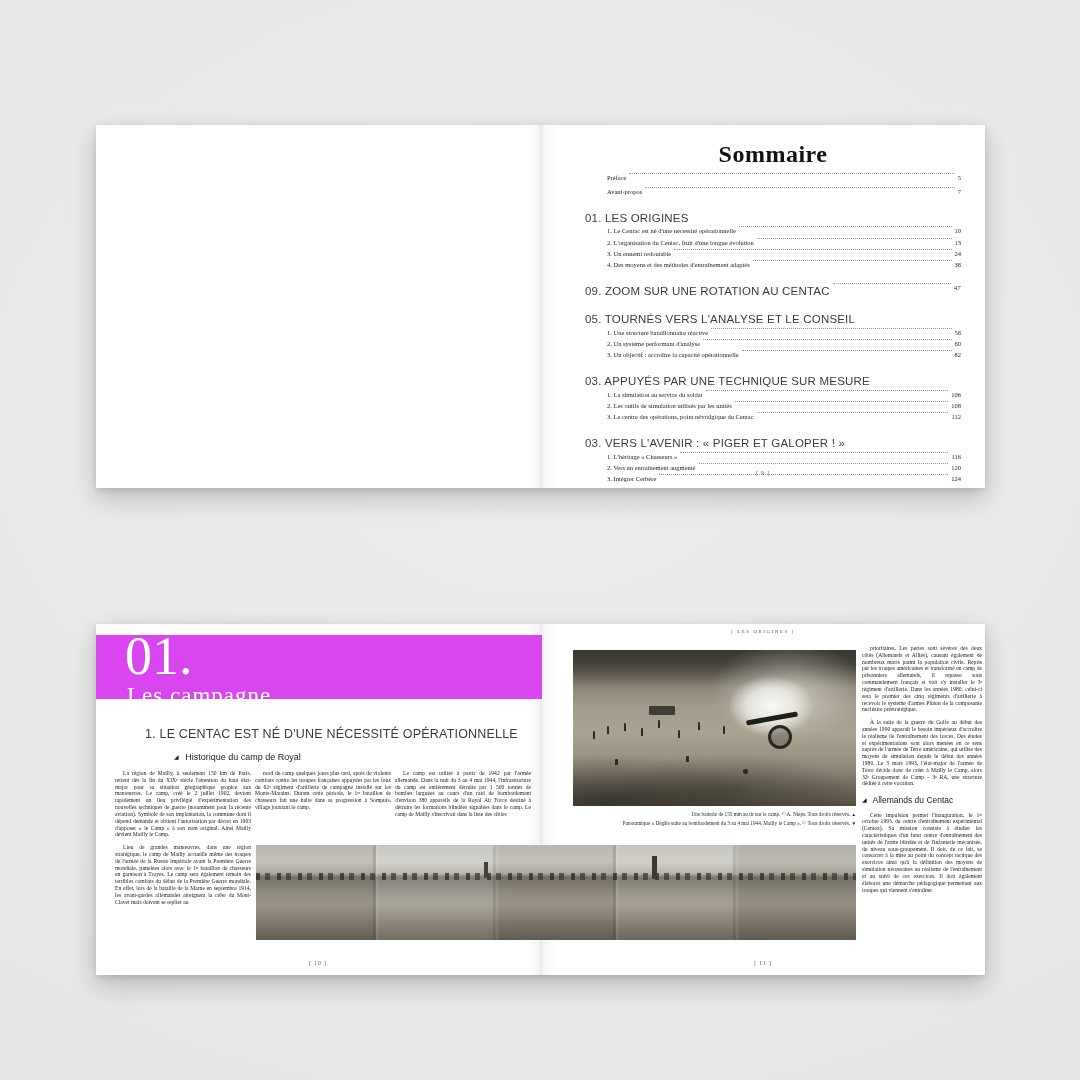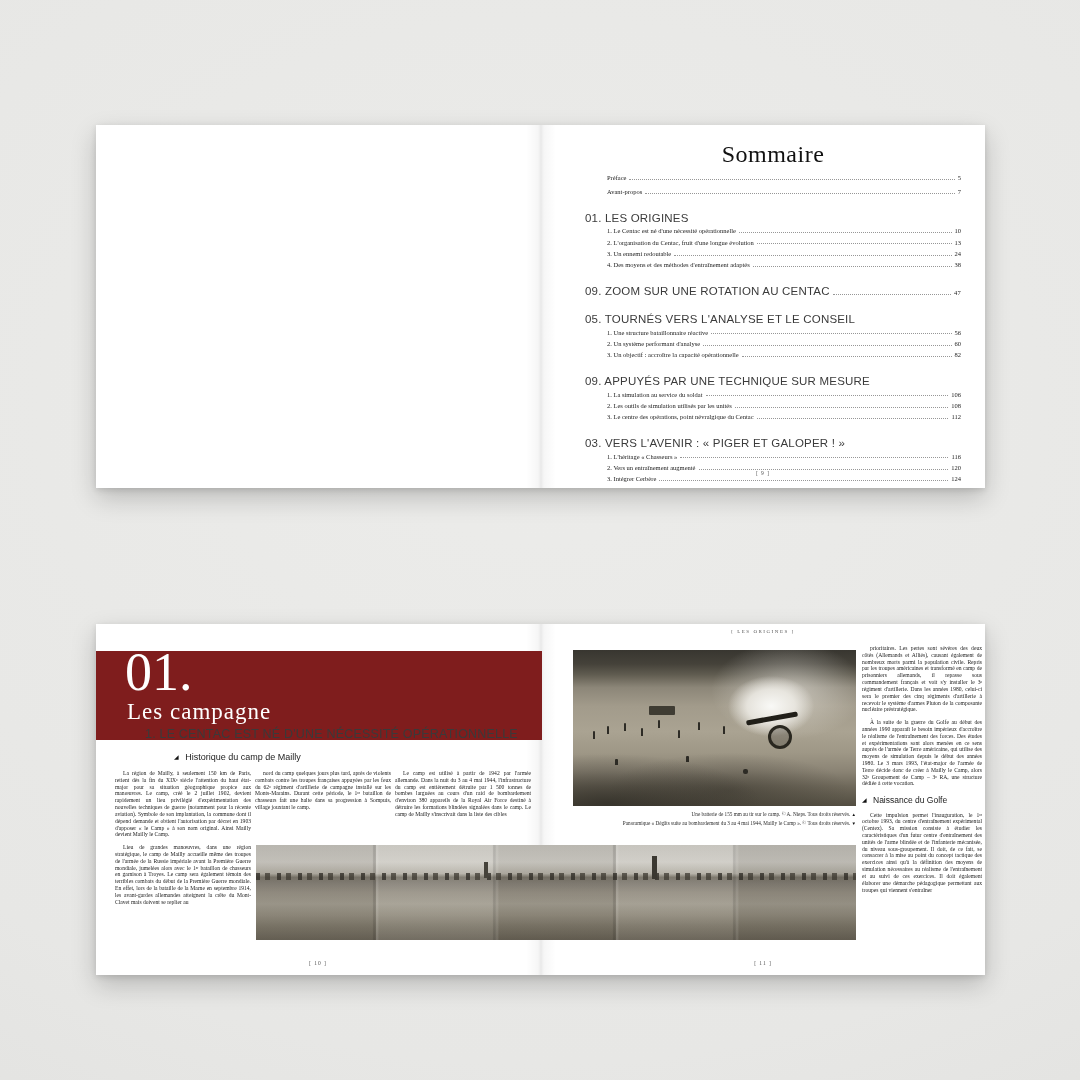--- a/index.html
+++ b/index.html
@@ -15,37 +15,37 @@
   }
   .spread-top { left:96px; top:125px; width:889px; height:363px; }
   .spread-bottom { left:96px; top:624px; width:889px; height:351px; }
   .spine {
     position:absolute; top:0; bottom:0; left:430px; width:30px; pointer-events:none;
     background:linear-gradient(90deg, rgba(0,0,0,0) 0%, rgba(0,0,0,0.035) 40%, rgba(0,0,0,0.085) 50%, rgba(0,0,0,0.035) 60%, rgba(0,0,0,0) 100%);
   }
 
   
   .toc { position:absolute; left:489px; top:16px; width:376px; color:#1c1c1c; }
-  .toc-title { margin:0 0 7px 0; font-weight:400; font-size:24px; letter-spacing:0.5px; text-align:center; color:#111; }
-  .toc-row { display:flex; align-items:flex-end; line-height:1.05; }
+  .toc-title { margin:0 0 7px 0; font-weight:700; font-size:24px; letter-spacing:0.5px; text-align:center; color:#111; }
+  .toc-row { display:flex; align-items:flex-start; line-height:1.05; }
   .leader { flex:1 1 auto; border-bottom:1px dotted #979797; margin:0 3px; transform:translateY(-2px); min-width:8px; }
   .toc-front { margin-top:7px; font-size:6.5px; padding-left:22px; }
   .toc-chapter { margin-top:16px; font-family:"Liberation Sans", sans-serif; font-size:11.5px; color:#3b3b3b; letter-spacing:0.2px; }
   .toc-chapter .toc-page { font-size:6.5px; font-family:"Liberation Serif", serif; }
   .toc-sub { margin-top:4.5px; font-size:6.5px; padding-left:22px; }
   .toc-page { font-size:6.5px; color:#1c1c1c; }
 
   .folio { position:absolute; font-size:5.5px; letter-spacing:1px; color:#555; text-align:center; }
   .folio-right-page { left:445px; width:444px; bottom:12px; }
   .folio-left-page  { left:0;     width:444px; bottom:9px; }
   .spread-bottom .folio-right-page { bottom:9px; }
 
   
   .running-header { position:absolute; left:445px; top:5px; width:444px; text-align:center; font-size:5px; letter-spacing:1.5px; color:#555; }
-  .banner { position:absolute; left:0; top:27px; width:446px; height:89px; background:#7f1d1d; color:#fff; }
+  .banner { position:absolute; left:0; top:11px; width:446px; height:64px; background:#d946ef; color:#fff; }
   .banner-number { position:absolute; left:29px; top:-8px; font-size:54px; line-height:1.1; }
   .banner-title  { position:absolute; left:31px; top:48px; font-size:23px; letter-spacing:1px; }
 
   .section-title { position:absolute; left:49px; top:103px; margin:0; font-family:"Liberation Sans", sans-serif; font-weight:400; font-size:12.5px; color:#3a3a3a; letter-spacing:0.2px; }
   .subheading { font-family:"Liberation Sans", sans-serif; font-size:9px; color:#222; }
   .subheading .tri { font-size:6px; margin-right:4px; position:relative; top:-1px; color:#111; }
   .subheading-1 { position:absolute; left:78px; top:128px; }
 
   .bodycol { position:absolute; top:146px; width:136px; font-size:5.6px; line-height:1.22; text-align:justify; color:#1b1b1b; }
   .bodycol p, .right-col p { margin:0 0 6px 0; text-indent:8px; }
@@ -154,21 +154,21 @@
         <span class="leader"></span>
         <span class="toc-page">60</span>
       </div>
       <div class="toc-row toc-sub">
         <span>3. Un objectif : accroître la capacité opérationnelle</span>
         <span class="leader"></span>
         <span class="toc-page">82</span>
       </div>
 
       <div class="toc-row toc-chapter">
-        <span>09. APPUYÉS PAR UNE TECHNIQUE SUR MESURE</span>
+        <span>03. APPUYÉS PAR UNE TECHNIQUE SUR MESURE</span>
       </div>
       <div class="toc-row toc-sub">
         <span>1. La simulation au service du soldat</span>
         <span class="leader"></span>
         <span class="toc-page">106</span>
       </div>
       <div class="toc-row toc-sub">
         <span>2. Les outils de simulation utilisés par les unités</span>
         <span class="leader"></span>
         <span class="toc-page">108</span>
@@ -209,21 +209,21 @@
 
     <header class="banner">
       <div class="banner-number">01.</div>
       <div class="banner-title">Les campagne</div>
     </header>
 
     <h2 class="section-title">1. LE CENTAC EST NÉ D'UNE NÉCESSITÉ OPÉRATIONNELLE</h2>
 
     <div class="subheading subheading-1">
       <span class="tri">◢</span>
-      <span>Historique du camp de Mailly</span>
+      <span>Historique du camp de Royal</span>
     </div>
 
     <div class="bodycol col-1">
       <p>La région de Mailly, à seulement 150 km de Paris, retient dès la fin du XIXᵉ siècle l'attention du haut état-major pour sa situation géographique propice aux manœuvres. Le camp, créé le 2 juillet 1902, devient rapidement un lieu privilégié d'expérimentation des nouvelles techniques de guerre (notamment pour la récente aviation). Symbole de son implantation, la commune dont il dépend demande et obtient l'autorisation par décret en 1903 d'apposer « le Camp » à son nom original. Ainsi Mailly devient Mailly le Camp.</p>
       <p>Lieu de grandes manœuvres, dans une région stratégique, le camp de Mailly accueille même des troupes de l'armée de la Russie impériale avant la Première Guerre mondiale, jumelées alors avec le 1ᵉʳ bataillon de chasseurs en garnison à Troyes. Le camp sera également témoin des terribles combats du début de la Première Guerre mondiale. En effet, lors de la bataille de la Marne en septembre 1914, les avant-gardes allemandes atteignent la crête du Mont-Clavet mais doivent se replier au</p>
     </div>
     <div class="bodycol col-2">
       <p>nord du camp quelques jours plus tard, après de violents combats contre les troupes françaises appuyées par les feux du 62ᵉ régiment d'artillerie de campagne installé sur les Monts-Marains. Durant cette période, le 1ᵉʳ bataillon de chasseurs fait une halte dans sa progression à Sompuis, village jouxtant le camp.</p>
     </div>
     <div class="bodycol col-3">
@@ -260,21 +260,21 @@
       <span class="ruins"></span>
       <span class="tower"></span>
       <span class="tower2"></span>
     </figure>
 
     <div class="right-col">
       <p>prioritaires. Les pertes sont sévères des deux côtés (Allemands et Alliés), causant également de nombreux morts parmi la population civile. Repris par les troupes américaines et transformé en camp de prisonniers allemands, il repasse sous commandement français et voit s'y installer le 3ᵉ régiment d'artillerie. Dans les années 1980, celui-ci sera le premier des cinq régiments d'artillerie à recevoir le système d'armes Pluton de la composante nucléaire préstratégique.</p>
       <p>À la suite de la guerre du Golfe au début des années 1990 apparaît le besoin impérieux d'accroître le réalisme de l'entraînement des forces. Des études et expérimentations sont alors menées en ce sens auprès de l'armée de Terre américaine, qui utilise des moyens de simulation depuis le début des années 1980. Le 3 mars 1993, l'état-major de l'armée de Terre décide donc de créer à Mailly le Camp, alors 32ᵉ Groupement de Camp – 3ᵉ RA, une structure dédiée à cette vocation.</p>
       <div class="subheading subheading-2">
         <span class="tri">◢</span>
-        <span>Naissance du Golfe</span>
+        <span>Allemands du Centac</span>
       </div>
       <p>Cette impulsion permet l'inauguration, le 1ᵉʳ octobre 1993, du centre d'entraînement expérimental (Centex). Sa mission consiste à étudier les caractéristiques d'un futur centre d'entraînement des unités de l'arme blindée et de l'infanterie mécanisée, du niveau sous-groupement. Il doit, de ce fait, se consacrer à la mise au point du concept tactique des exercices ainsi qu'à la définition des moyens de simulation nécessaires au réalisme de l'entraînement et au suivi de ces exercices. Il doit également élaborer une démarche pédagogique permettant aux troupes qui viennent s'entraîner</p>
     </div>
 
     <div class="folio folio-left-page">[ 10 ]</div>
     <div class="folio folio-right-page">[ 11 ]</div>
   </section>
 
 </div>
 

